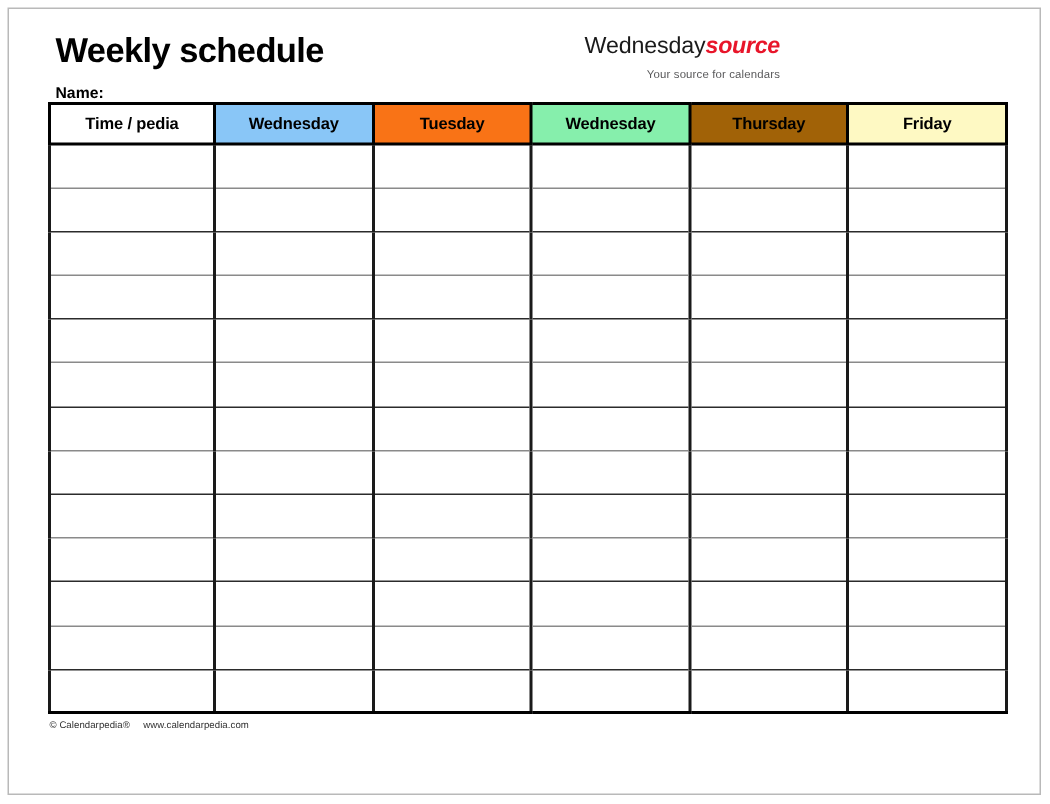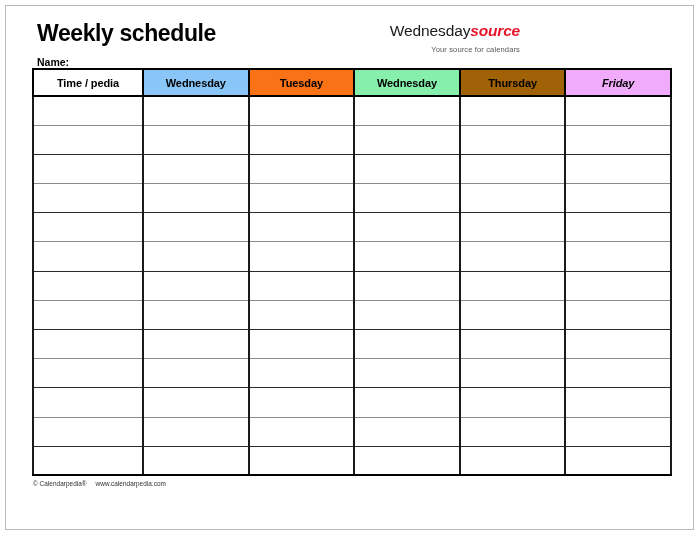--- a/index.html
+++ b/index.html
@@ -125,21 +125,21 @@
     text-align: center;
     vertical-align: middle;
     border: 2px solid #000000;
     letter-spacing: -0.1px;
   }
   th.time-head { background: #ffffff; }
   th.d-mon { background: #89c6f7; }
   th.d-tue { background: #f97316; }
   th.d-wed { background: #86efac; }
   th.d-thu { background: #a16207; }
-  th.d-fri { background: #f0abfc; font-style: italic; }
+  th.d-fri { background: #fef9c3; }
 
   
   table.schedule tbody td {
     height: 29.2px;
     background: #ffffff;
     border-left: 2px solid #1a1a1a;
     border-right: 2px solid #1a1a1a;
     border-top: 1.6px solid #2b2b2b;
     border-bottom: 0;
   }

